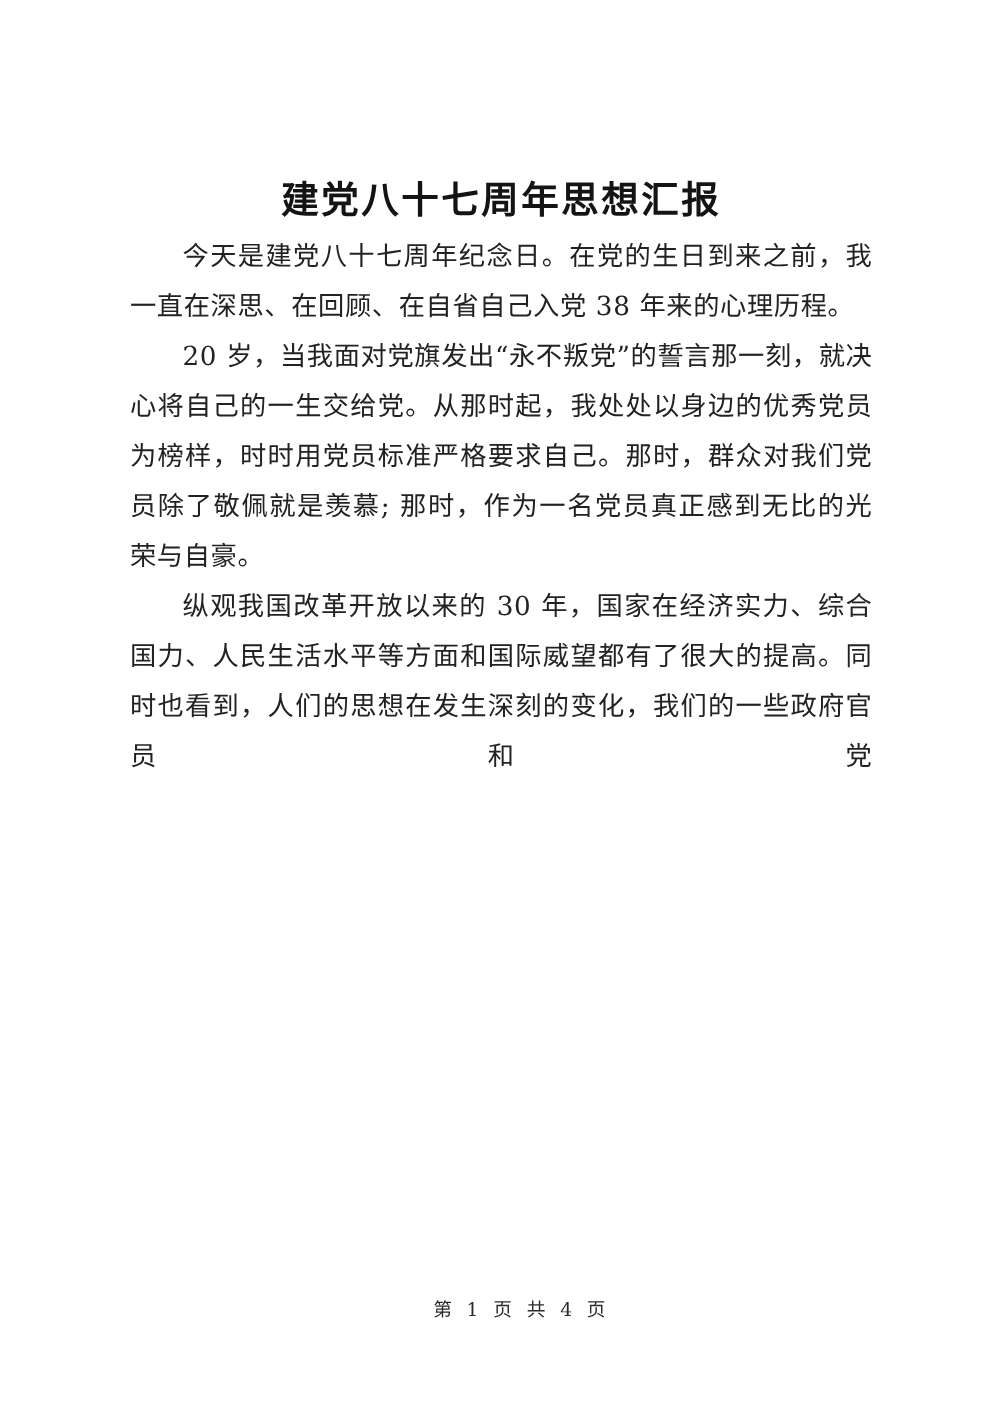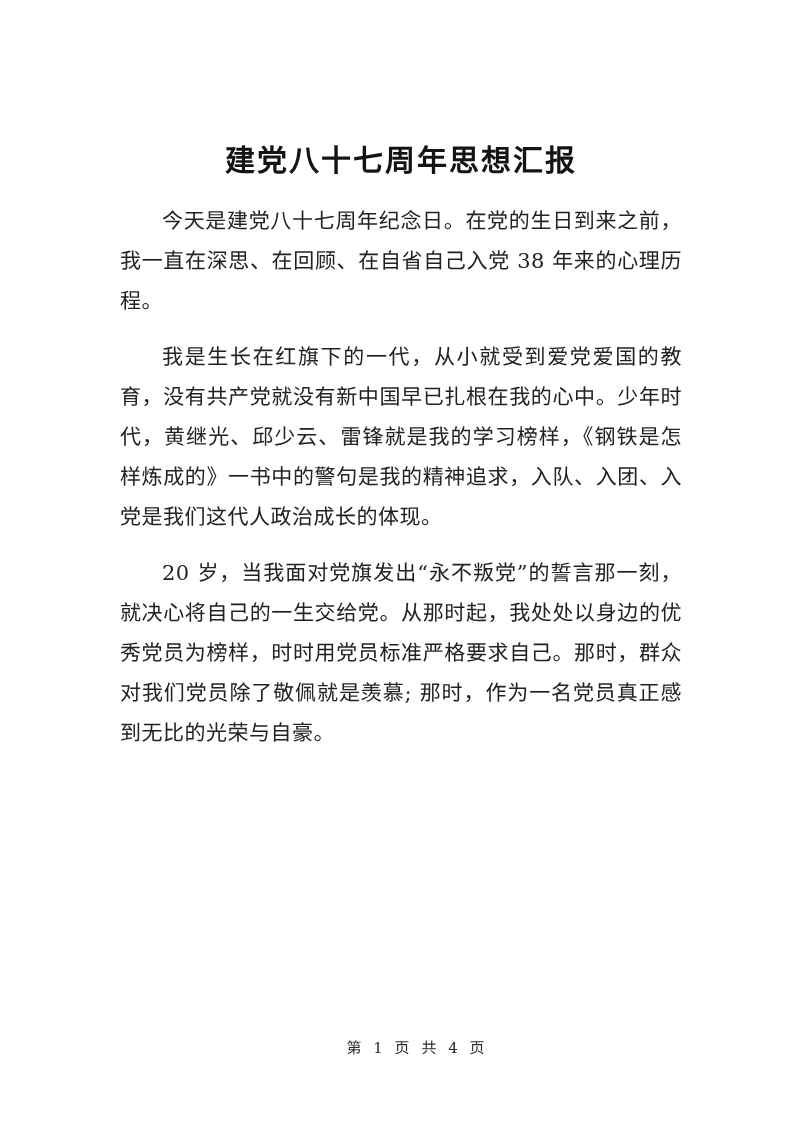--- a/index.html
+++ b/index.html
@@ -34,21 +34,21 @@
     top: 185px;
     left: 104px;
     width: 594px;
     font-size: 21px;
     line-height: 40px;
     letter-spacing: 0.5px;
     text-align: justify;
     color: #222222;
   }
   .doc-body p {
-    margin: 16px;
+    margin: 0;
     padding: 0;
     text-indent: 2em;
   }
   .doc-body p.continues {
     text-align-last: justify;
   }
   .doc-footer {
     position: absolute;
     top: 1036px;
     left: 16px;
@@ -62,19 +62,19 @@
 </style>
 </head>
 <body>
 
 <div class="page">
 
   <h1 class="doc-title">建党八十七周年思想汇报</h1>
 
   <div class="doc-body">
     <p>今天是建党八十七周年纪念日。在党的生日到来之前，我一直在深思、在回顾、在自省自己入党 38 年来的心理历程。</p>
-    <p>我是生长在红旗下的一代，从小就受到爱党爱国的教育，没有共产党就没有新中国早已扎根在我的心中。少年时代，黄继光、邱少云、雷锋就是我的学习榜样，《钢铁是怎样炼成的》一书中的警句是我的精神追求，入队、入团、入党是我们这代人政治成长的体现。</p>
     <p>20 岁，当我面对党旗发出“永不叛党”的誓言那一刻，就决心将自己的一生交给党。从那时起，我处处以身边的优秀党员为榜样，时时用党员标准严格要求自己。那时，群众对我们党员除了敬佩就是羡慕; 那时，作为一名党员真正感到无比的光荣与自豪。</p>
+    <p class="continues">纵观我国改革开放以来的 30 年，国家在经济实力、综合国力、人民生活水平等方面和国际威望都有了很大的提高。同时也看到，人们的思想在发生深刻的变化，我们的一些政府官员和党</p>
   </div>
 
   <div class="doc-footer">第 1 页 共 4 页</div>
 
 </div>
 
 </body></html>

